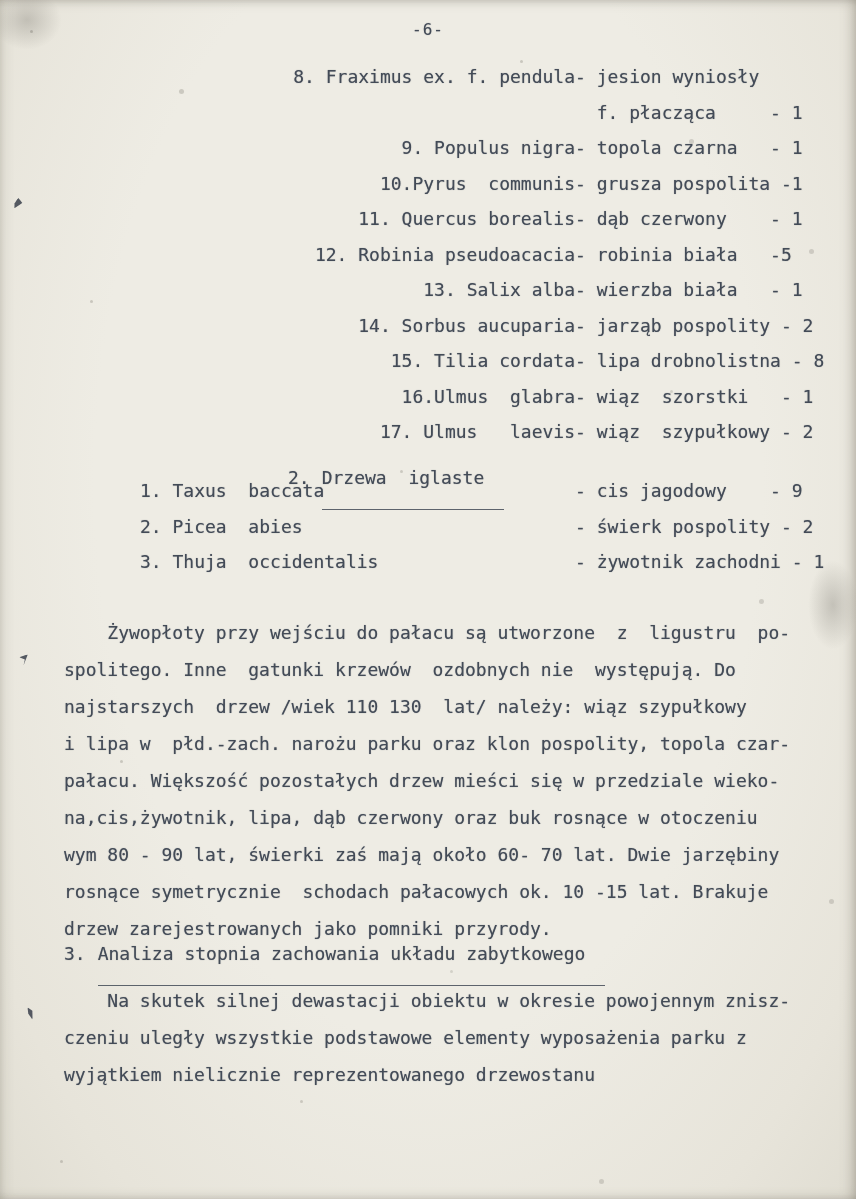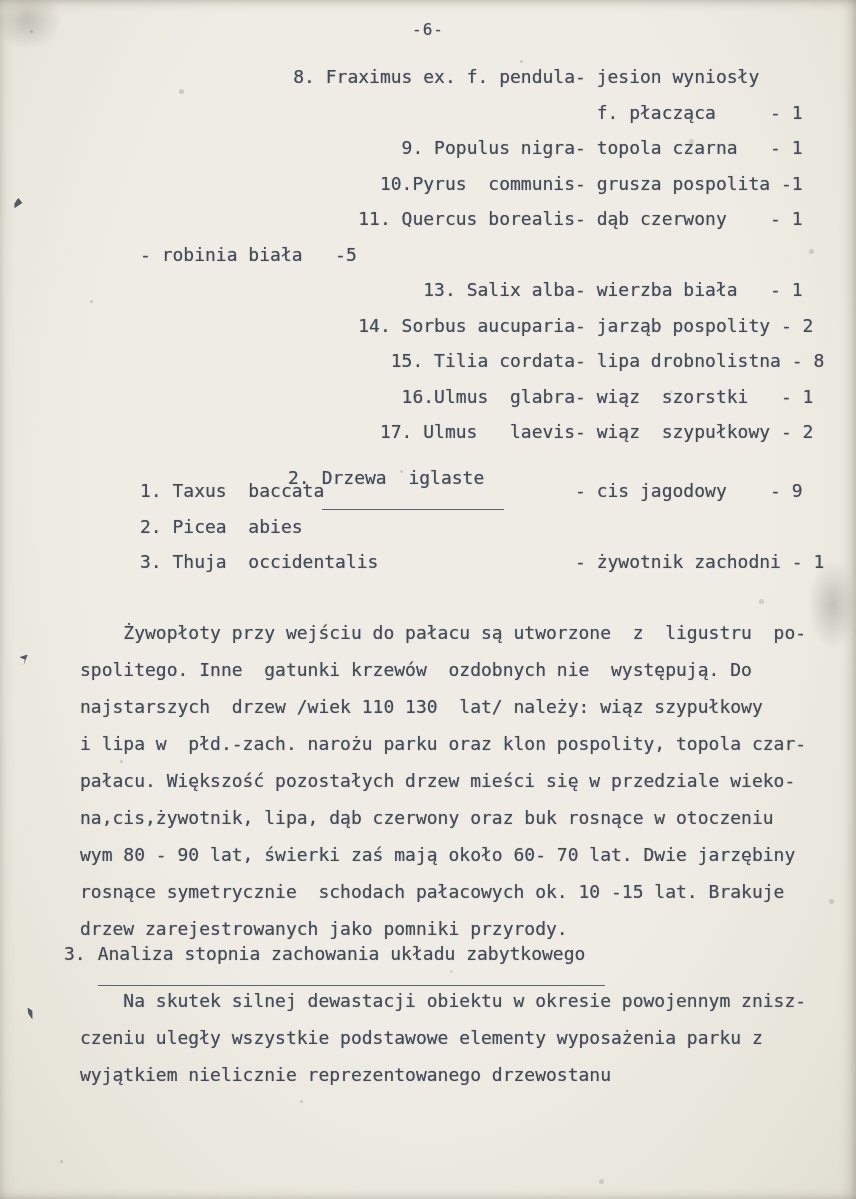--- a/index.html
+++ b/index.html
@@ -33,21 +33,21 @@
   .heading-2{top:466px;left:288px;}
   .heading-3{top:942px;left:64px;}
   .h-num{margin-right:12px;white-space:pre;}
   .underlined{
     border-bottom:1.6px solid rgba(67,75,87,.85);
     padding-bottom:19px;padding-right:20px;white-space:pre;
   }
   .paragraph{position:absolute;left:64px;font-size:18px;}
   .para-1{top:620px;}
   .para-2{top:988px;}
-  .pline{white-space:pre;height:37px;line-height:26px;margin-left:16px;}
+  .pline{white-space:pre;height:37px;line-height:26px;}
   
   .ink-mark{position:absolute;background:#39404b;opacity:.85;border-radius:1px;}
   .mark-1{left:14px;top:198px;width:7px;height:11px;transform:rotate(24deg) skewX(-18deg);
           clip-path:polygon(0 0,100% 28%,62% 100%,18% 62%);}
   .mark-2{left:20px;top:655px;width:9px;height:10px;transform:rotate(-12deg);
           clip-path:polygon(0 12%,100% 0,28% 100%,55% 45%);}
   .mark-3{left:26px;top:1008px;width:8px;height:11px;transform:rotate(14deg);
           clip-path:polygon(0 0,70% 20%,100% 100%,30% 55%);}
   .speckles{position:absolute;left:30px;top:30px;width:3px;height:3px;border-radius:50%;
     background:rgba(115,112,102,.35);
@@ -97,20 +97,21 @@
     </div>
     <div class="row">
       <span class="cell-left">10.Pyrus  communis</span>
       <span class="cell-right">- grusza pospolita -1</span>
     </div>
     <div class="row">
       <span class="cell-left">11. Quercus borealis</span>
       <span class="cell-right">- dąb czerwony    - 1</span>
     </div>
     <div class="row">
+      <span class="cell-left">12. Robinia pseudoacacia</span>
       <span class="cell-right">- robinia biała   -5</span>
     </div>
     <div class="row">
       <span class="cell-left">13. Salix alba</span>
       <span class="cell-right">- wierzba biała   - 1</span>
     </div>
     <div class="row">
       <span class="cell-left">14. Sorbus aucuparia</span>
       <span class="cell-right">- jarząb pospolity - 2</span>
     </div>
@@ -133,20 +134,21 @@
     <span class="underlined">Drzewa  iglaste</span>
   </div>
 
   <div class="tree-list list-conifer txt">
     <div class="row">
       <span class="cell-left">1. Taxus  baccata</span>
       <span class="cell-right">- cis jagodowy    - 9</span>
     </div>
     <div class="row">
       <span class="cell-left">2. Picea  abies</span>
+      <span class="cell-right">- świerk pospolity - 2</span>
     </div>
     <div class="row">
       <span class="cell-left">3. Thuja  occidentalis</span>
       <span class="cell-right">- żywotnik zachodni - 1</span>
     </div>
   </div>
 
   <div class="paragraph para-1 txt">
     <div class="pline">    Żywopłoty przy wejściu do pałacu są utworzone  z  ligustru  po-</div>
     <div class="pline">spolitego. Inne  gatunki krzewów  ozdobnych nie  występują. Do</div>

